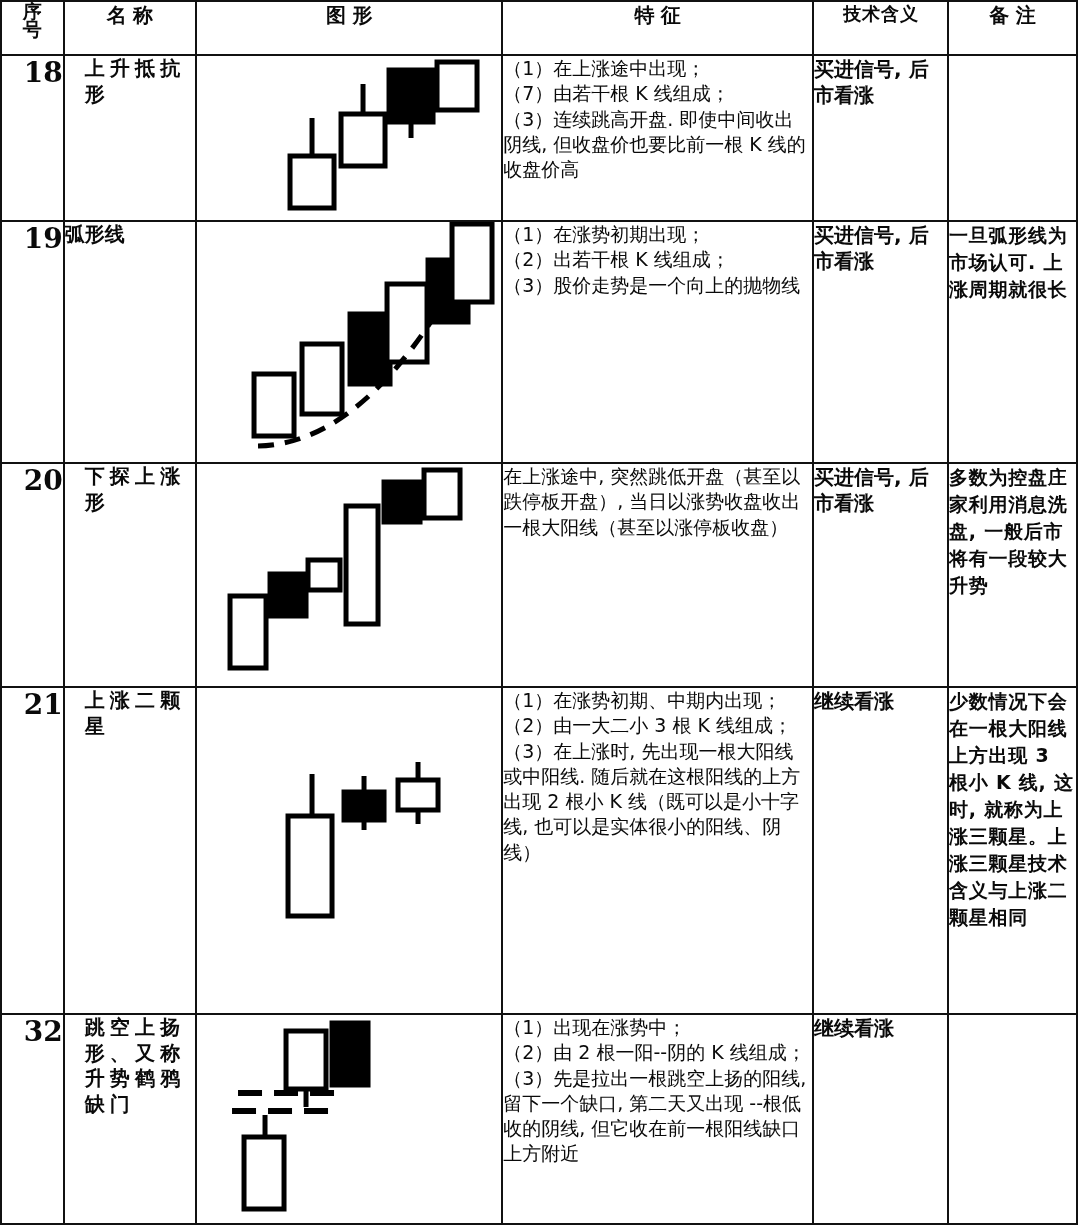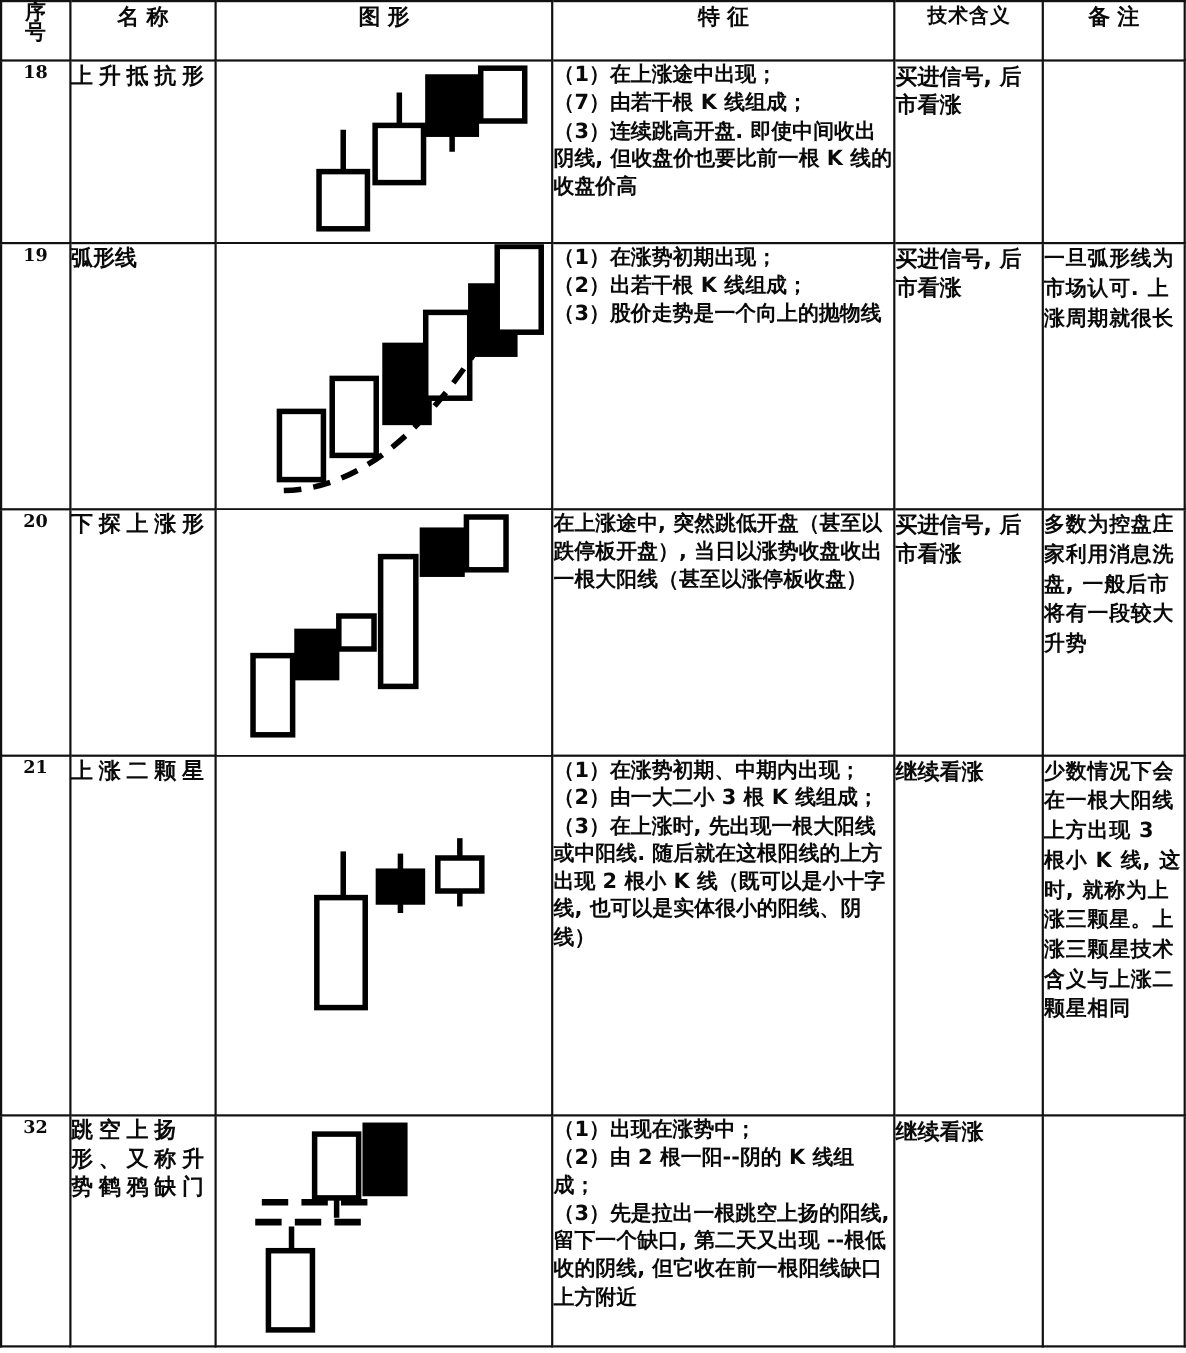--- a/index.html
+++ b/index.html
@@ -43,37 +43,37 @@
   thead th.two-line{
     letter-spacing:normal;
     text-indent:0;
     line-height:0.95;
     font-size:19px;
   }
   thead th.two-line span{display:block;}
   thead th.tight{letter-spacing:0.05em;text-indent:0.05em;font-size:18px;}
 
   .num-cell{
-    font-size:16px;
+    font-size:28px;
     font-weight:700;
     padding:6px 4px 0 6px;
-    text-align:center;
+    text-align:right;
     font-family:"DejaVu Serif","Liberation Serif",serif;
   }
   .name-cell{
     font-size:20px;
     font-weight:700;
     line-height:1.28;
     padding:6px 4px 0 8px;
     word-break:break-all;
   }
-  .name-cell.sp{letter-spacing:0.26em;}
+  .name-cell.sp{letter-spacing:0.26em;padding-left:20px;}
   .feat-cell{
     font-size:19px;
-    font-weight:700;
+    font-weight:400;
     line-height:1.33;
     padding:8px 6px 4px 8px;
     word-break:break-all;
   }
   .feat-cell p{margin:0;}
   .mean-cell{
     font-size:20px;
     font-weight:700;
     line-height:1.30;
     padding:8px 4px 0 8px;

